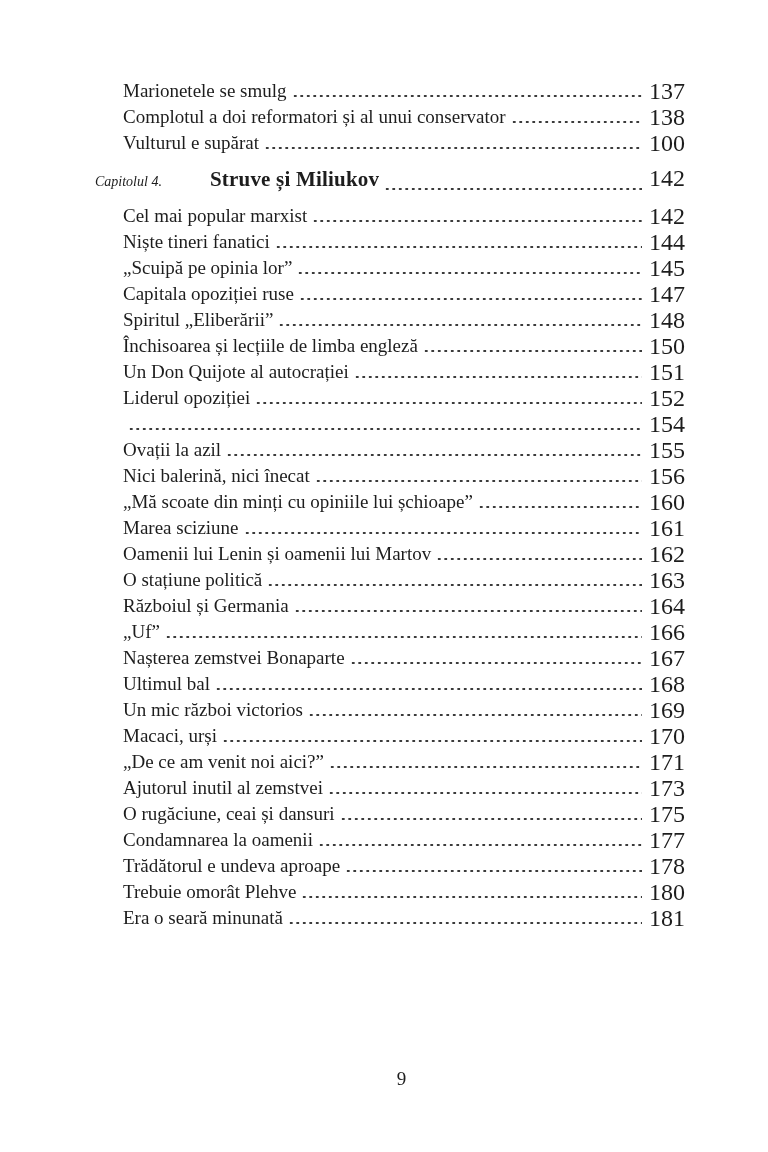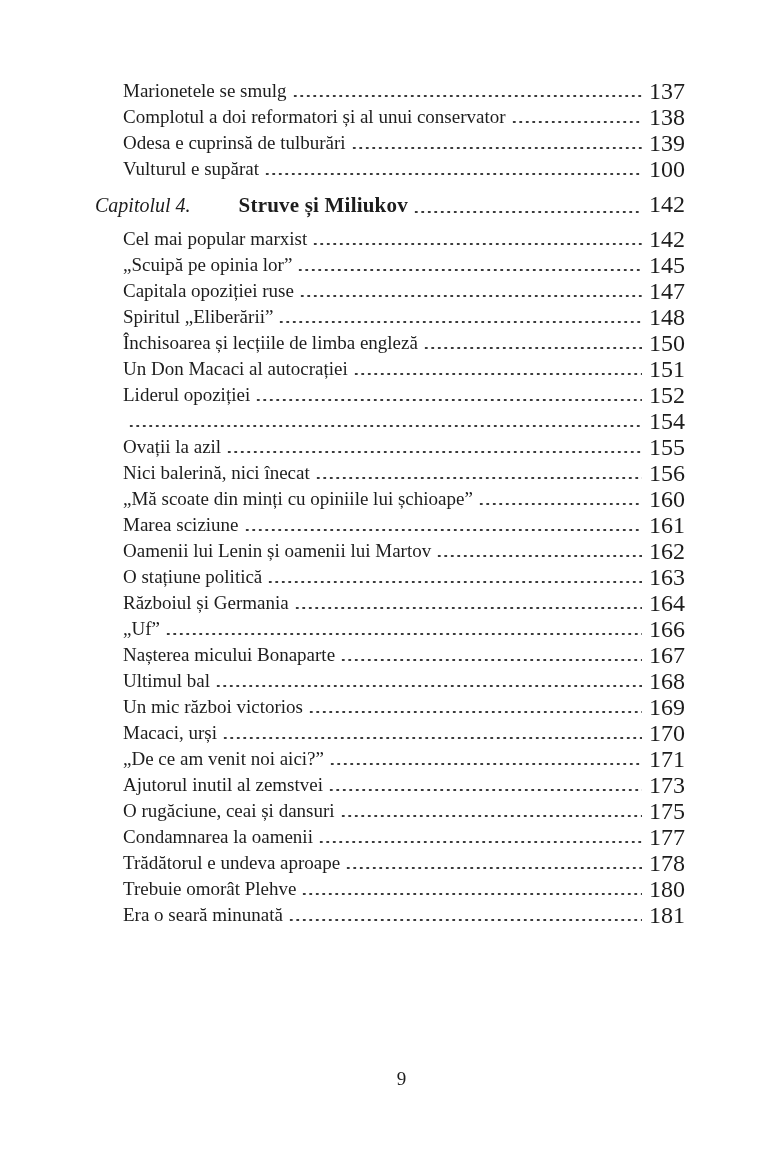--- a/index.html
+++ b/index.html
@@ -47,21 +47,21 @@
   }
   .chapter {
     display: flex;
     align-items: baseline;
     font-size: 21px;
     line-height: 34px;
     margin: 5px 0 4px -28px;
   }
   .ch-label {
     font-style: italic;
-    font-size: 20px;
+    font-size: 14px;
     margin-right: 20px;
     white-space: nowrap;
   }
   .ch-title {
     font-weight: bold;
     white-space: nowrap;
     letter-spacing: 0.2px;
     margin-left: 28px;
   }
   .chapter .dots {
@@ -89,66 +89,66 @@
           <span class="t">Marionetele se smulg</span>
           <span class="dots"></span>
           <span class="pg">137</span>
         </div>
         <div class="entry">
           <span class="t">Complotul a doi reformatori și al unui conservator</span>
           <span class="dots"></span>
           <span class="pg">138</span>
         </div>
         <div class="entry">
-          <span class="t">Odesa e cuprinsă de tulburări</span>
-          <span class="dots"></span>
-          <span class="pg">139</span>
-        </div>
-        <div class="entry">
           <span class="t">Vulturul e supărat</span>
           <span class="dots"></span>
           <span class="pg">100</span>
         </div>
       </div>
 
     <div class="chapter">
       <span class="ch-label">Capitolul 4.</span>
       <span class="ch-title">Struve și Miliukov</span>
       <span class="dots"></span>
       <span class="pg">142</span>
     </div>
 
     <div>
         <div class="entry">
           <span class="t">Cel mai popular marxist</span>
           <span class="dots"></span>
           <span class="pg">142</span>
         </div>
         <div class="entry">
+          <span class="t">Niște tineri fanatici</span>
+          <span class="dots"></span>
+          <span class="pg">144</span>
+        </div>
+        <div class="entry">
           <span class="t">„Scuipă pe opinia lor”</span>
           <span class="dots"></span>
           <span class="pg">145</span>
         </div>
         <div class="entry">
           <span class="t">Capitala opoziției ruse</span>
           <span class="dots"></span>
           <span class="pg">147</span>
         </div>
         <div class="entry">
           <span class="t">Spiritul „Eliberării”</span>
           <span class="dots"></span>
           <span class="pg">148</span>
         </div>
         <div class="entry">
           <span class="t">Închisoarea și lecțiile de limba engleză</span>
           <span class="dots"></span>
           <span class="pg">150</span>
         </div>
         <div class="entry">
-          <span class="t">Un Don Macaci al autocrației</span>
+          <span class="t">Un Don Quijote al autocrației</span>
           <span class="dots"></span>
           <span class="pg">151</span>
         </div>
         <div class="entry">
           <span class="t">Liderul opoziției</span>
           <span class="dots"></span>
           <span class="pg">152</span>
         </div>
         <div class="entry">
           <span class="dots"></span>
@@ -188,21 +188,21 @@
           <span class="t">Războiul și Germania</span>
           <span class="dots"></span>
           <span class="pg">164</span>
         </div>
         <div class="entry">
           <span class="t">„Uf”</span>
           <span class="dots"></span>
           <span class="pg">166</span>
         </div>
         <div class="entry">
-          <span class="t">Nașterea micului Bonaparte</span>
+          <span class="t">Nașterea zemstvei Bonaparte</span>
           <span class="dots"></span>
           <span class="pg">167</span>
         </div>
         <div class="entry">
           <span class="t">Ultimul bal</span>
           <span class="dots"></span>
           <span class="pg">168</span>
         </div>
         <div class="entry">
           <span class="t">Un mic război victorios</span>

